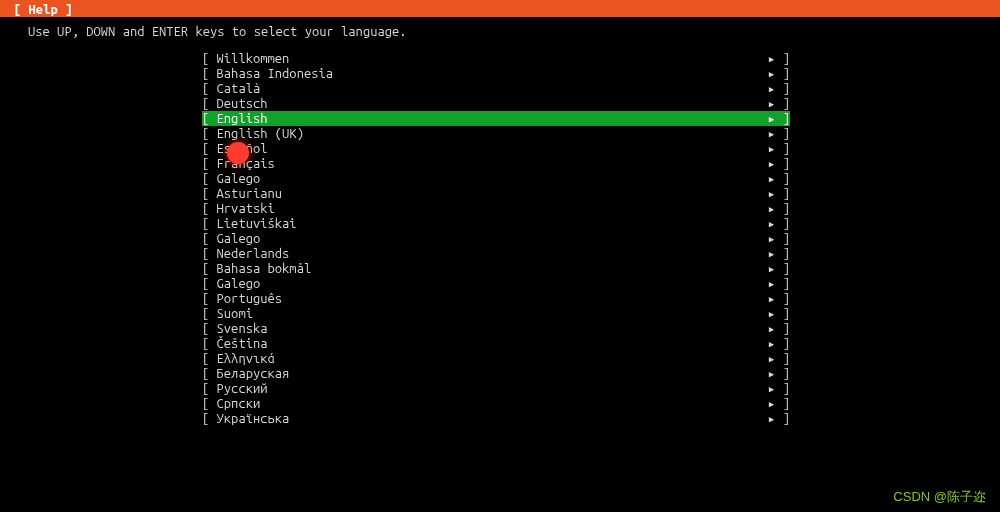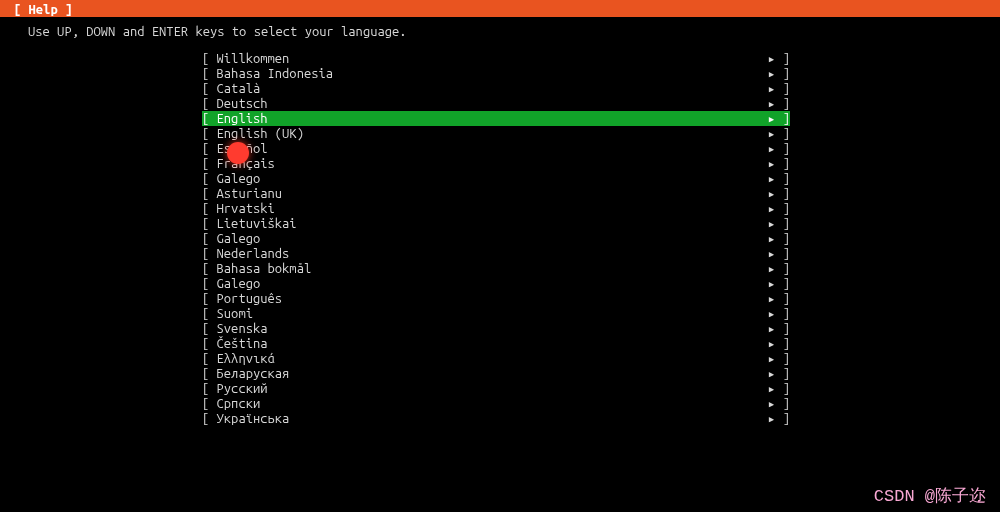--- a/index.html
+++ b/index.html
@@ -48,23 +48,23 @@
     .language-row.selected {
       background: #11a329;
       color: #ffffff;
     }
     .language-row.selected .bracket { color: #ffffff; }
     .arrow-part { white-space: pre; }
     .footer-watermark {
       position: absolute;
       bottom: 8px;
       right: 14px;
-      color: #f9a8d4;
-      font-family: Liberation Mono, monospace;
-      font-size: 17px;
+      color: #84cc16;
+      font-family: Liberation Sans, sans-serif;
+      font-size: 13px;
     }
     .cursor-dot {
       position: absolute;
       width: 22px;
       height: 22px;
       background: #ff3b2f;
       border-radius: 50%;
       left: 227px;
       top: 142px;
       box-shadow: 0 0 8px rgba(255,60,40,0.8);

